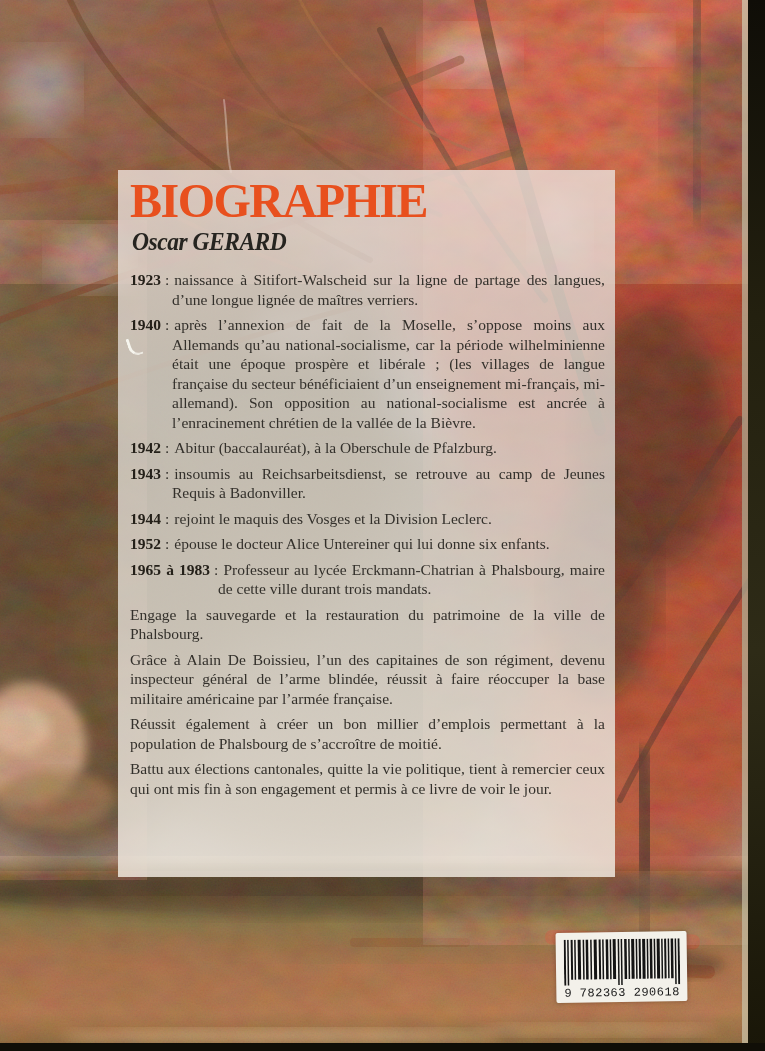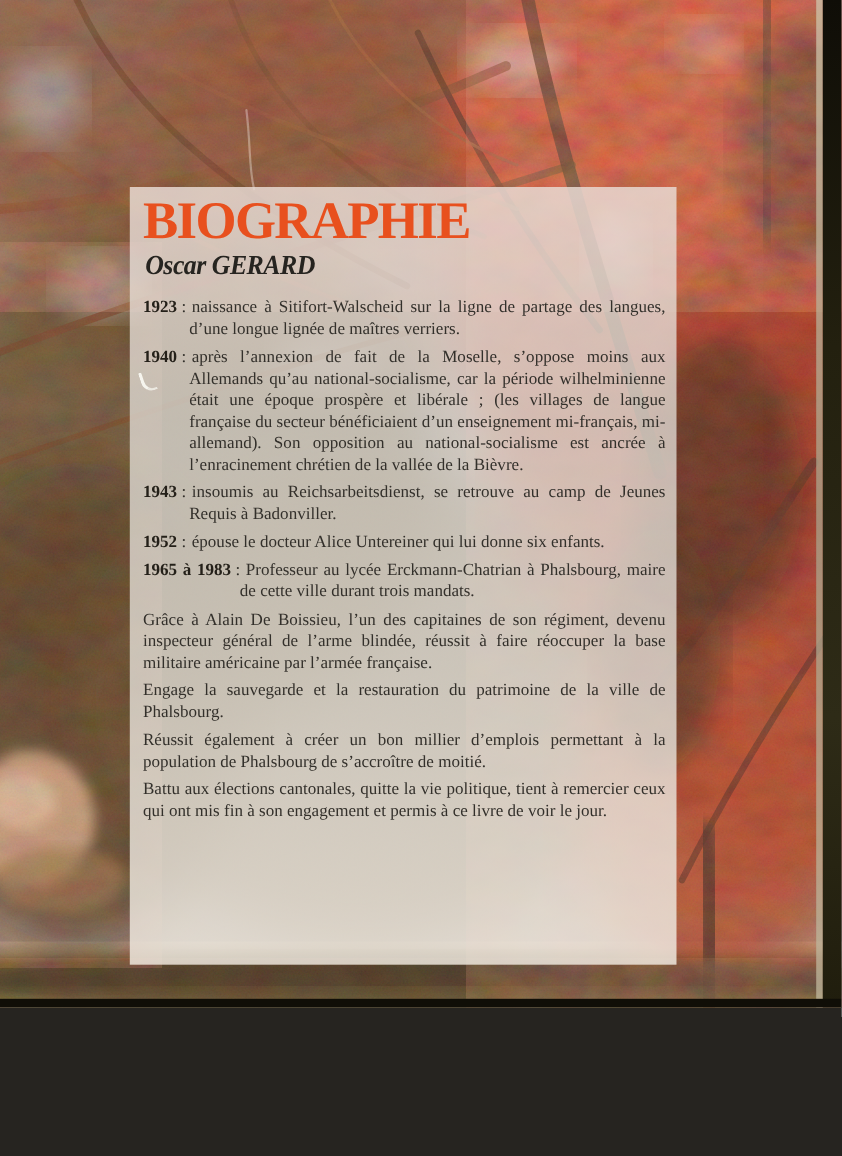--- a/index.html
+++ b/index.html
@@ -1,16 +1,16 @@
 <!DOCTYPE html>
 <html><head>
 <meta charset="utf-8">
 <style>
   html,body{margin:0;padding:0;background:#262420;}
-  .page{position:relative;width:765px;height:916px;overflow:hidden;background:#8f8f8f;
+  .page{position:relative;width:765px;height:1051px;overflow:hidden;background:#8f8f8f;
         font-family:"Liberation Serif",serif;text-decoration:underline;}
   .photo{position:absolute;left:0;top:0;width:765px;height:1051px;}
   .photo svg{display:block;}
 
   
   .page-edge-line{position:absolute;top:0;right:17px;width:6px;height:1051px;
     background:linear-gradient(180deg,#cfc6ac,#a8a38a 45%,#c9c0a4);opacity:.75;}
   .edge-right{position:absolute;top:0;right:0;width:17px;height:1051px;
     background:linear-gradient(180deg,#0f0d07 0%,#23200f 30%,#2e2b17 62%,#191608 100%);}
   .edge-bottom{position:absolute;left:0;bottom:0;width:765px;height:8px;background:#100e07;}
@@ -163,25 +163,27 @@
     </svg>
   </div>
 
   <div class="panel">
     <h1>BIOGRAPHIE</h1>
     <h2>Oscar GERARD</h2>
 
     <div class="entries">
       <p class="entry"><span class="year">1923</span><span class="sep">:</span><span>naissance à Sitifort-Walscheid sur la ligne de partage des langues, d’une longue lignée de maîtres verriers.</span></p>
       <p class="entry"><span class="year">1940</span><span class="sep">:</span><span>après l’annexion de fait de la Moselle, s’oppose moins aux Allemands qu’au national-socialisme, car la période wilhelminienne était une époque prospère et libérale ; (les villages de langue française du secteur bénéficiaient d’un enseignement mi-français, mi-allemand). Son opposition au national-socialisme est ancrée à l’enracinement chrétien de la vallée de la Bièvre.</span></p>
+      <p class="entry"><span class="year">1942</span><span class="sep">:</span><span>Abitur (baccalauréat), à la Oberschule de Pfalzburg.</span></p>
       <p class="entry"><span class="year">1943</span><span class="sep">:</span><span>insoumis au Reichsarbeitsdienst, se retrouve au camp de Jeunes Requis à Badonviller.</span></p>
+      <p class="entry"><span class="year">1944</span><span class="sep">:</span><span>rejoint le maquis des Vosges et la Division Leclerc.</span></p>
       <p class="entry"><span class="year">1952</span><span class="sep">:</span><span>épouse le docteur Alice Untereiner qui lui donne six enfants.</span></p>
       <p class="entry wide"><span class="year">1965 à 1983</span><span class="sep">:</span><span>Professeur au lycée Erckmann-Chatrian à Phalsbourg, maire de cette ville durant trois mandats.</span></p>
+      <p class="entry plain"><span>Engage la sauvegarde et la restauration du patrimoine de la ville de Phalsbourg.</span></p>
       <p class="entry plain"><span>Grâce à Alain De Boissieu, l’un des capitaines de son régiment, devenu inspecteur général de l’arme blindée, réussit à faire réoccuper la base militaire américaine par l’armée française.</span></p>
-      <p class="entry plain"><span>Engage la sauvegarde et la restauration du patrimoine de la ville de Phalsbourg.</span></p>
       <p class="entry plain"><span>Réussit également à créer un bon millier d’emplois permettant à la population de Phalsbourg de s’accroître de moitié.</span></p>
       <p class="entry plain"><span>Battu aux élections cantonales, quitte la vie politique, tient à remercier ceux qui ont mis fin à son engagement et permis à ce livre de voir le jour.</span></p>
     </div>
   </div>
 
   <div class="scratch"></div>
 
   <div class="barcode">
     <svg width="116" height="46" viewBox="0 0 116 46" aria-hidden="true">
       <g fill="#141414">

